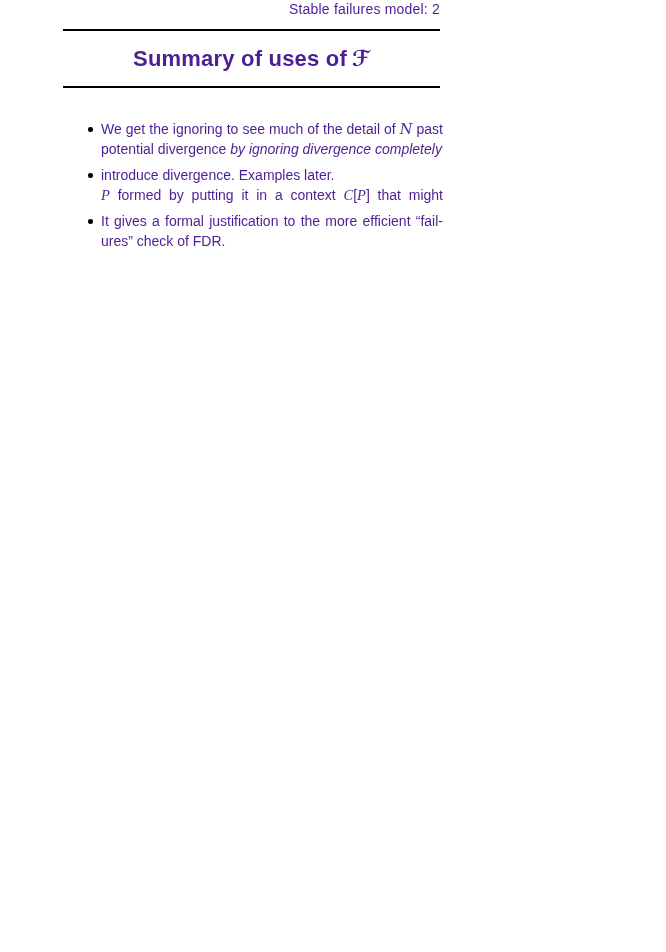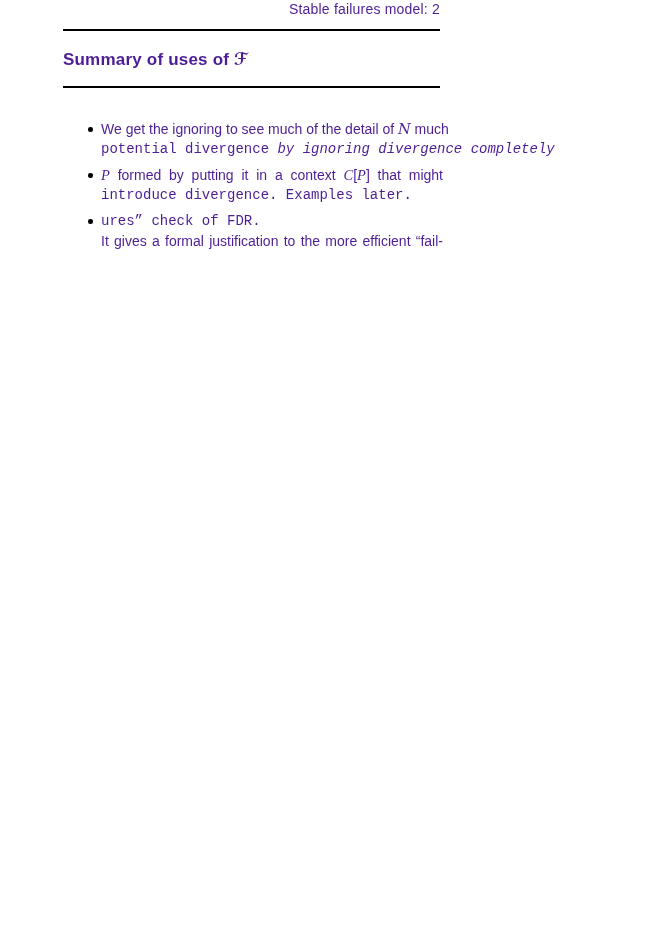--- a/index.html
+++ b/index.html
@@ -33,21 +33,22 @@
     height: 1.5px;
     background: #000000;
   }
   .rule-top { top: 29px; }
   .rule-title { top: 86px; }
   .title {
     position: absolute;
     top: 46px;
     left: 63px;
     width: 377px;
-    font-size: 17px;
+    text-align: center;
+    font-size: 22px;
     font-weight: 700;
     line-height: 26px;
     letter-spacing: 0.2px;
   }
   .title .script {
     font-family: "DejaVu Sans", sans-serif;
     margin-left: 5px;
     font-weight: 700;
   }
   .bullets {
@@ -76,21 +77,20 @@
     background: #000000;
   }
   .line {
     white-space: nowrap;
     text-align: justify;
     text-align-last: justify;
   }
   .line.last {
     text-align: left;
     text-align-last: left;
-    font-family: Liberation Mono, monospace;
   }
   .r-p { }
   .r-i { font-style: italic; }
   .r-m {
     font-family: "Liberation Serif", serif;
     font-style: italic;
     font-size: 14.5px;
   }
   .r-sc {
     font-family: "DejaVu Serif", serif;
@@ -107,28 +107,28 @@
 
   <div class="rule rule-top"></div>
 
   <div class="title"><span>Summary of uses of</span><span class="script">ℱ</span></div>
 
   <div class="rule rule-title"></div>
 
   <ul class="bullets" id="bullet-list">
       <li class="bullet">
         <span class="dot"></span>
-        <div class="line"><span class="r-p">We get the ignoring to see much of the detail of </span><span class="r-sc">N</span><span class="r-p"> much</span></div>
+        <div class="line"><span class="r-p">We get the ignoring to see much of the detail of </span><span class="r-sc">N</span><span class="r-p"> past</span></div>
         <div class="line last"><span class="r-p">potential divergence </span><span class="r-i">by ignoring divergence completely</span></div>
       </li>
       <li class="bullet">
         <span class="dot"></span>
+        <div class="line last"><span class="r-p">introduce divergence. Examples later.</span></div>
         <div class="line"><span class="r-m">P</span><span class="r-p"> formed by putting it in a context </span><span class="r-m">C</span><span class="r-p">[</span><span class="r-m">P</span><span class="r-p">]</span><span class="r-p"> that might</span></div>
-        <div class="line last"><span class="r-p">introduce divergence. Examples later.</span></div>
       </li>
       <li class="bullet">
         <span class="dot"></span>
+        <div class="line"><span class="r-p">It gives a formal justification to the more efficient “fail-</span></div>
         <div class="line last"><span class="r-p">ures” check of FDR.</span></div>
-        <div class="line"><span class="r-p">It gives a formal justification to the more efficient “fail-</span></div>
       </li>
     </ul>
 
 </div>
 
 </body></html>

